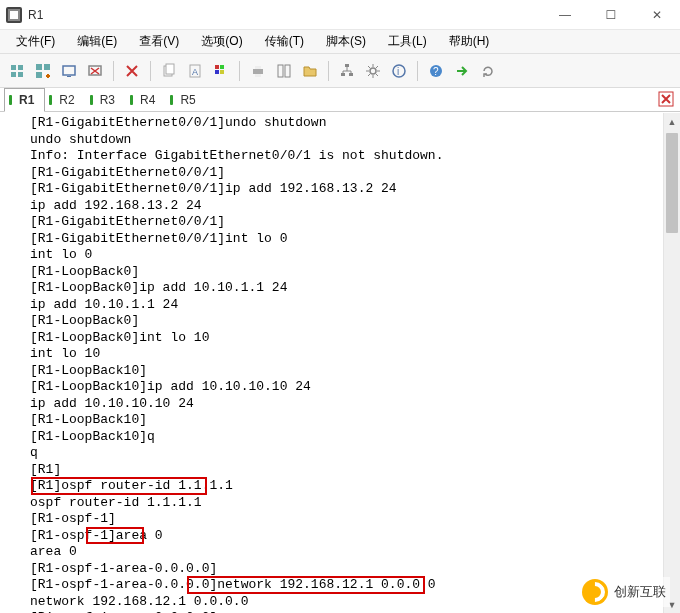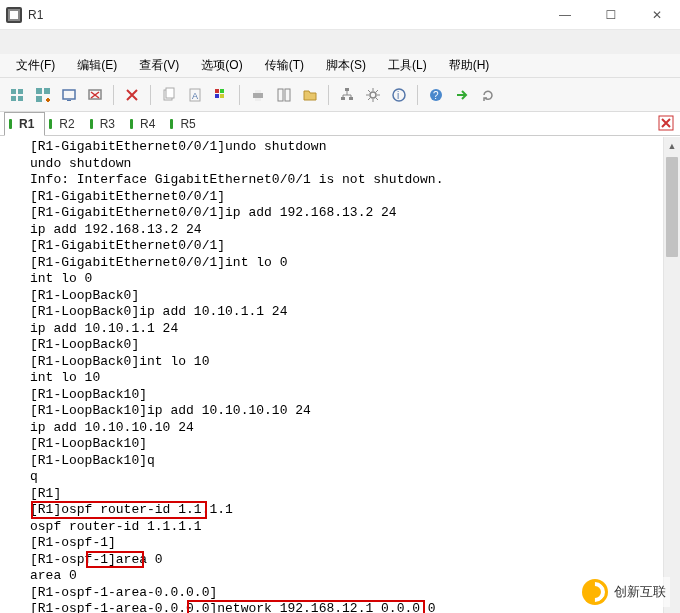--- a/index.html
+++ b/index.html
@@ -30,21 +30,20 @@
   }
   .menubar {
     background: #f7f7f7;
     height: 24px;
     display: flex;
     align-items: center;
     padding: 0 6px;
     font-size: 12px;
     gap: 2px;
     border-bottom: 1px solid #e0e0e0;
-    margin-top: 24px;
   }
   .menubar .menu-item { padding: 2px 10px; cursor: default; }
   .toolbar {
     background: #f7f7f7;
     height: 34px;
     display: flex;
     align-items: center;
     padding: 0 6px;
     gap: 4px;
     border-bottom: 1px solid #dcdcdc;

